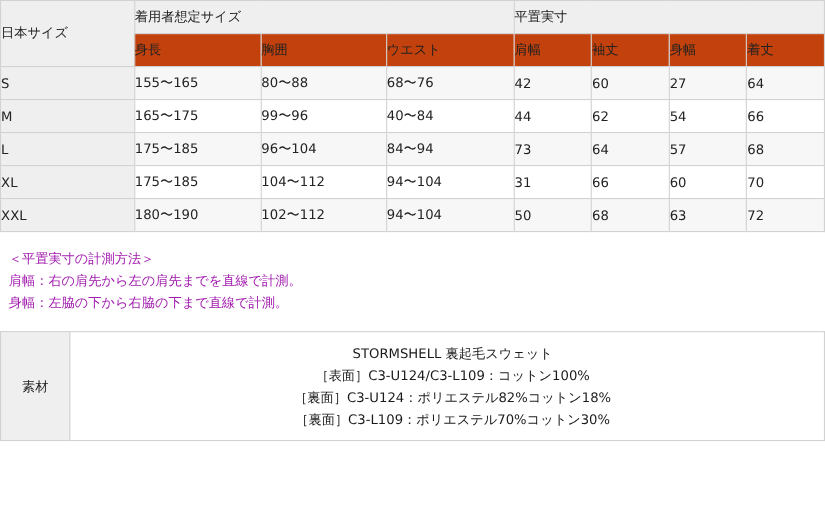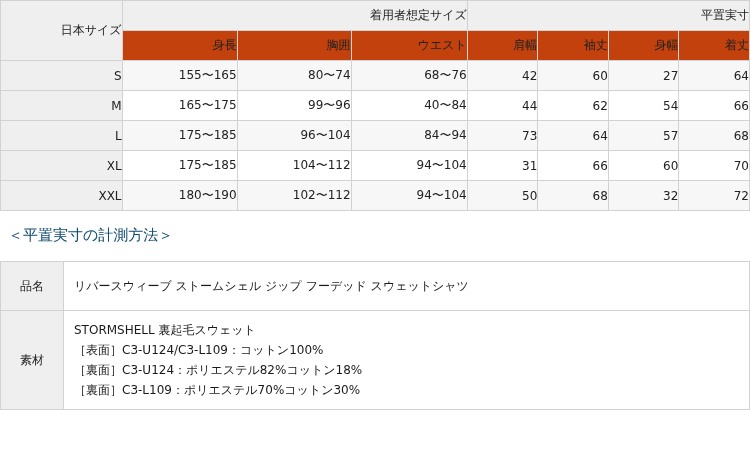--- a/index.html
+++ b/index.html
@@ -24,21 +24,21 @@
 
   
   table.size-table {
     width: 750px;
     border-collapse: collapse;
     table-layout: fixed;
   }
   table.size-table th,
   table.size-table td {
     border: 1px solid #d2d2d2;
-    text-align: right;
+    text-align: left;
     vertical-align: middle;
     font-weight: normal;
     font-size: 12px;
     color: #222;
     padding: 0;
     height: 29px;
     margin-top: 36px;
   }
   table.size-table th.grp,
   table.size-table th.jp {
@@ -65,23 +65,23 @@
   col.c2 { width: 105px; }
   col.c3 { width: 107px; }
   col.c4 { width: 65px; }
   col.c5 { width: 65px; }
   col.c6 { width: 65px; }
   col.c7 { width: 65px; }
 
   
   .notes {
     padding: 14px 0 0 8px;
-    font-size: 15px;
+    font-size: 12px;
     line-height: 20px;
-    color: #0c4a6e;
+    color: #a21caf;
   }
   .notes div {
     white-space: pre;
   }
 
   
   .info-wrap {
     margin-top: 16px;
   }
   table.info-table {
@@ -105,20 +105,21 @@
     padding: 9px 0 9px 10px;
     font-size: 12px;
     line-height: 20px;
     vertical-align: middle;
     color: #1a1a1a;
   }
   table.info-table tr.r-name th,
   table.info-table tr.r-name td { height: 30px; }
   .mat-lines div {
     white-space: pre;
+    text-align: center;
   }
 </style>
 </head>
 <body>
 
 <div class="page">
 
   <table class="size-table">
     <colgroup>
       <col class="c0">
@@ -143,21 +144,21 @@
         <th class="sub">肩幅</th>
         <th class="sub">袖丈</th>
         <th class="sub">身幅</th>
         <th class="sub">着丈</th>
       </tr>
     </thead>
     <tbody>
       <tr class="zebra">
         <td class="rowhead">S</td>
         <td>155〜165</td>
-        <td>80〜74</td>
+        <td>80〜88</td>
         <td>68〜76</td>
         <td>42</td>
         <td>60</td>
         <td>27</td>
         <td>64</td>
       </tr>
       <tr class="white">
         <td class="rowhead">M</td>
         <td>165〜175</td>
         <td>99〜96</td>
@@ -187,37 +188,35 @@
         <td>60</td>
         <td>70</td>
       </tr>
       <tr class="zebra">
         <td class="rowhead">XXL</td>
         <td>180〜190</td>
         <td>102〜112</td>
         <td>94〜104</td>
         <td>50</td>
         <td>68</td>
-        <td>32</td>
+        <td>63</td>
         <td>72</td>
       </tr>
     </tbody>
   </table>
 
   <div class="notes">
     <div>＜平置実寸の計測方法＞</div>
+    <div>肩幅：右の肩先から左の肩先までを直線で計測。</div>
+    <div>身幅：左脇の下から右脇の下まで直線で計測。</div>
   </div>
 
   <div class="info-wrap">
     <table class="info-table">
       <tbody>
-          <tr class="r-name">
-        <th>品名</th>
-        <td>リバースウィーブ ストームシェル ジップ フーデッド スウェットシャツ</td>
-      </tr>
       <tr class="r-material">
         <th>素材</th>
         <td>
           <div class="mat-lines">
             <div>STORMSHELL 裏起毛スウェット</div>
             <div>［表面］C3-U124/C3-L109：コットン100%</div>
             <div>［裏面］C3-U124：ポリエステル82%コットン18%</div>
             <div>［裏面］C3-L109：ポリエステル70%コットン30%</div>
           </div>
         </td>

